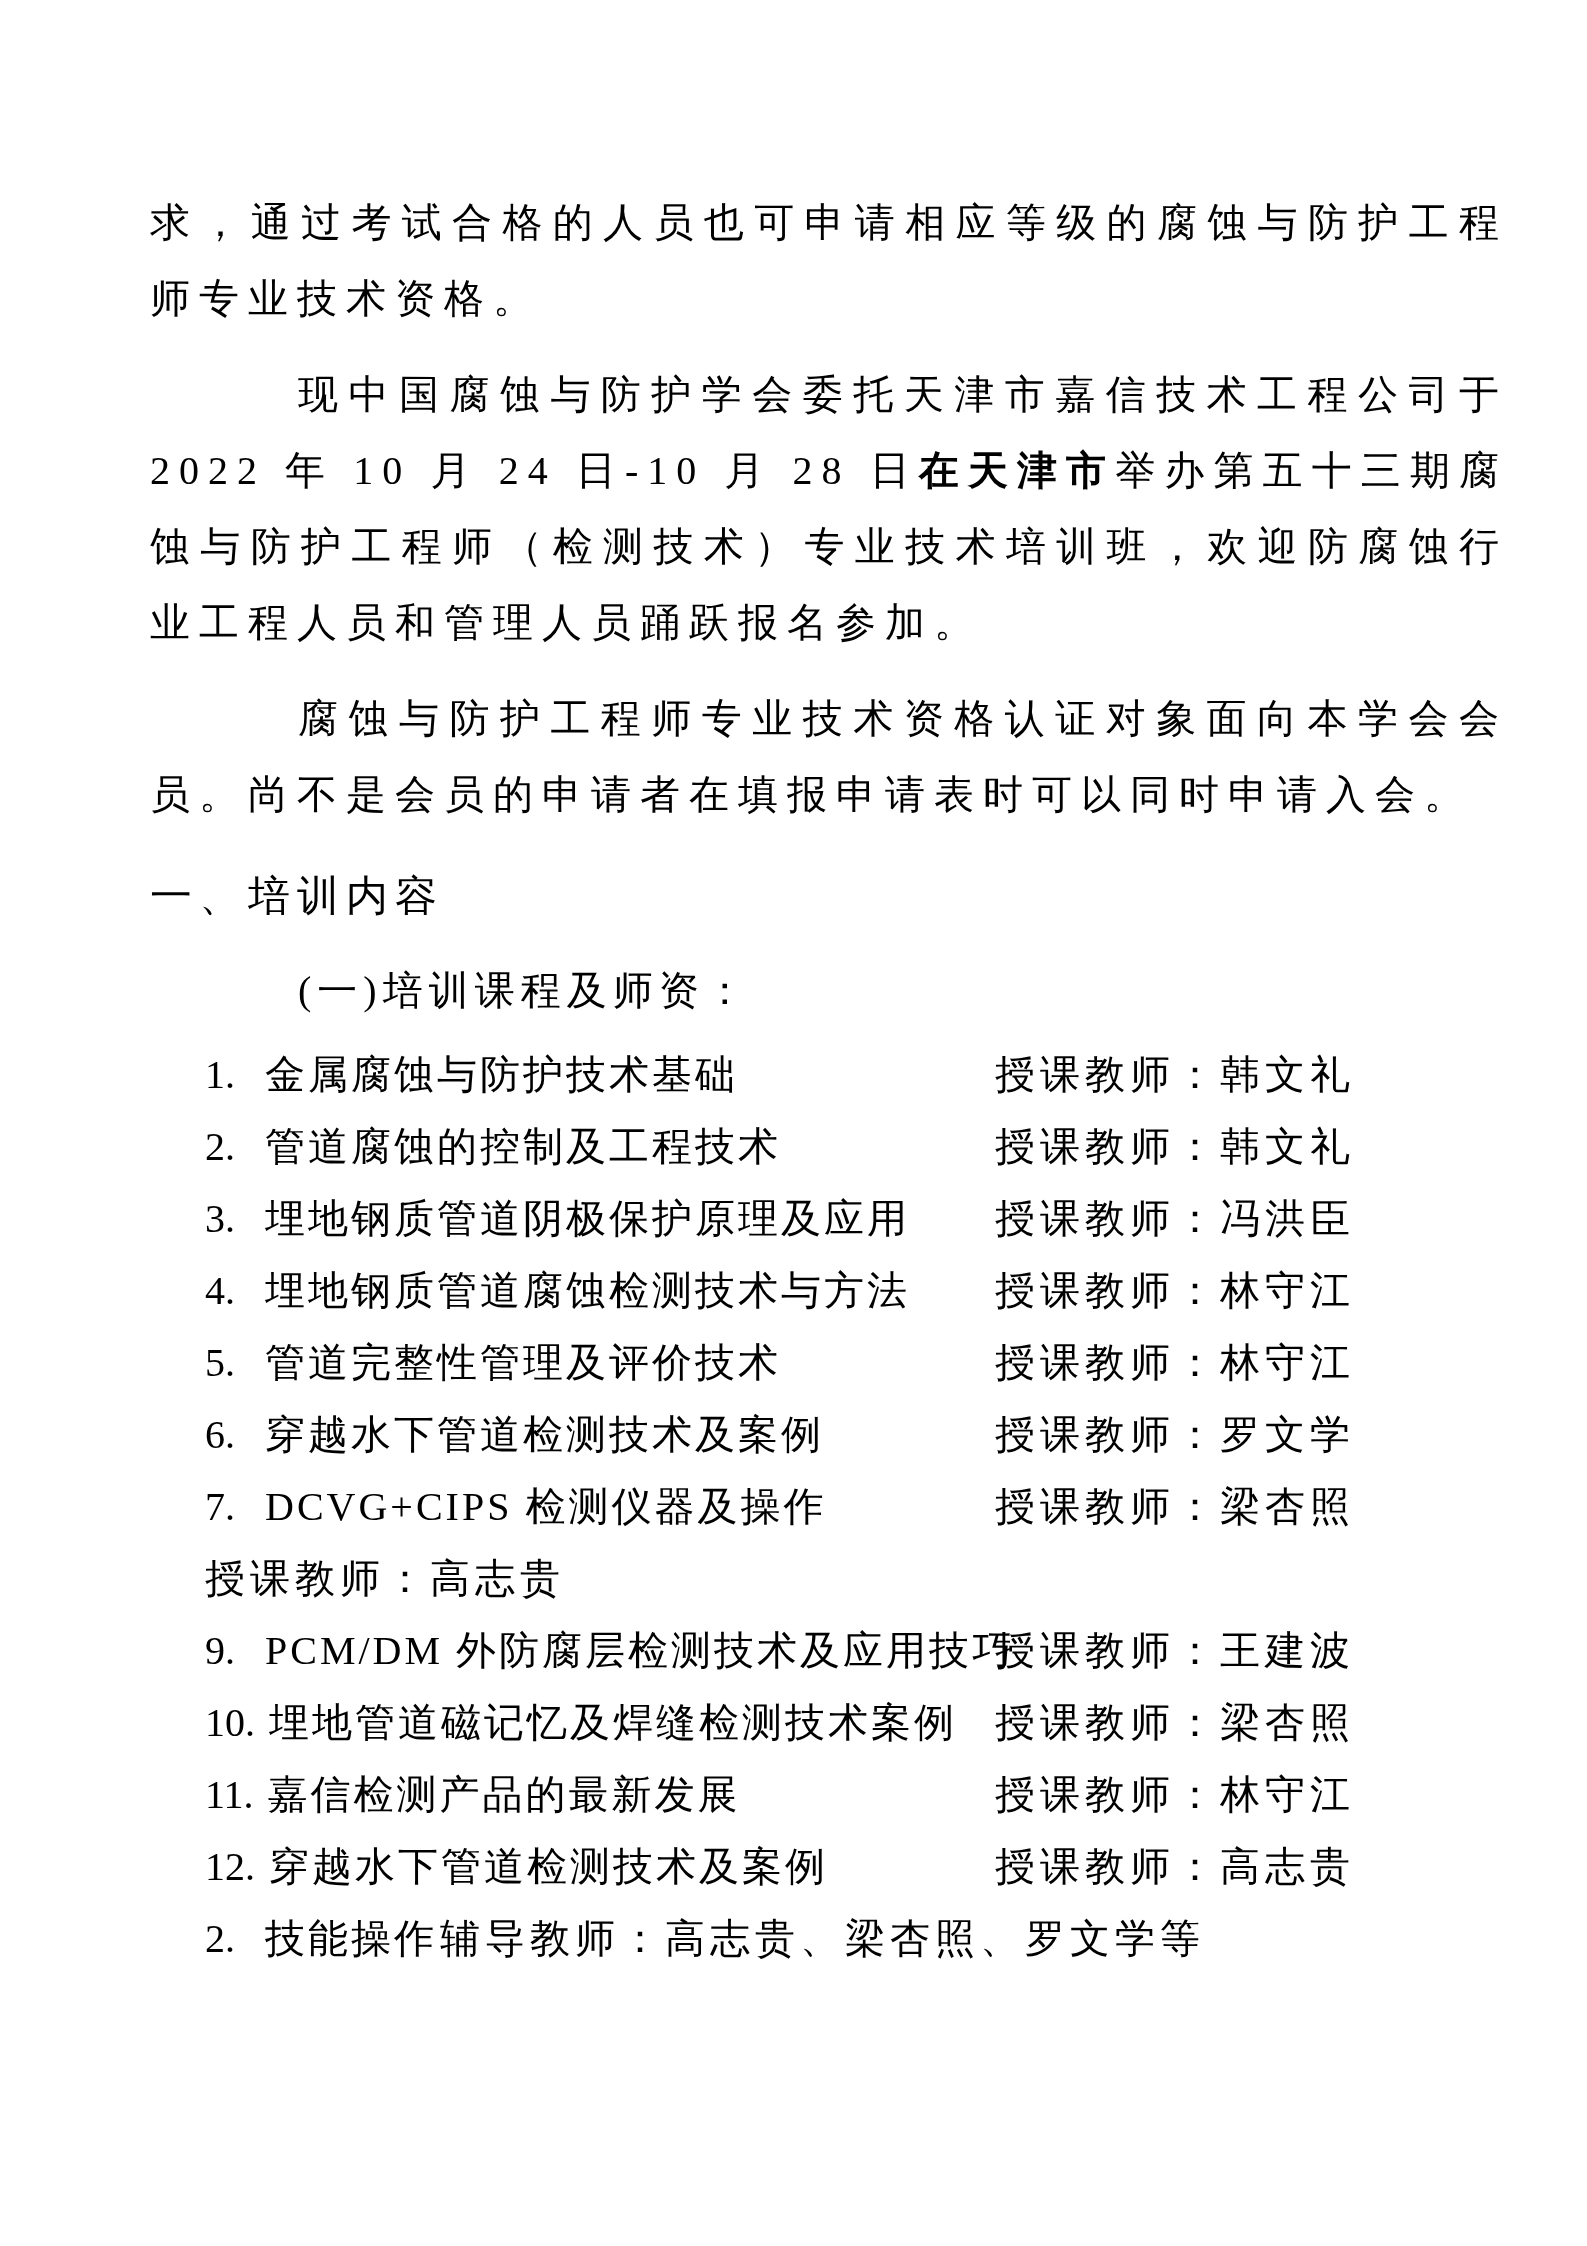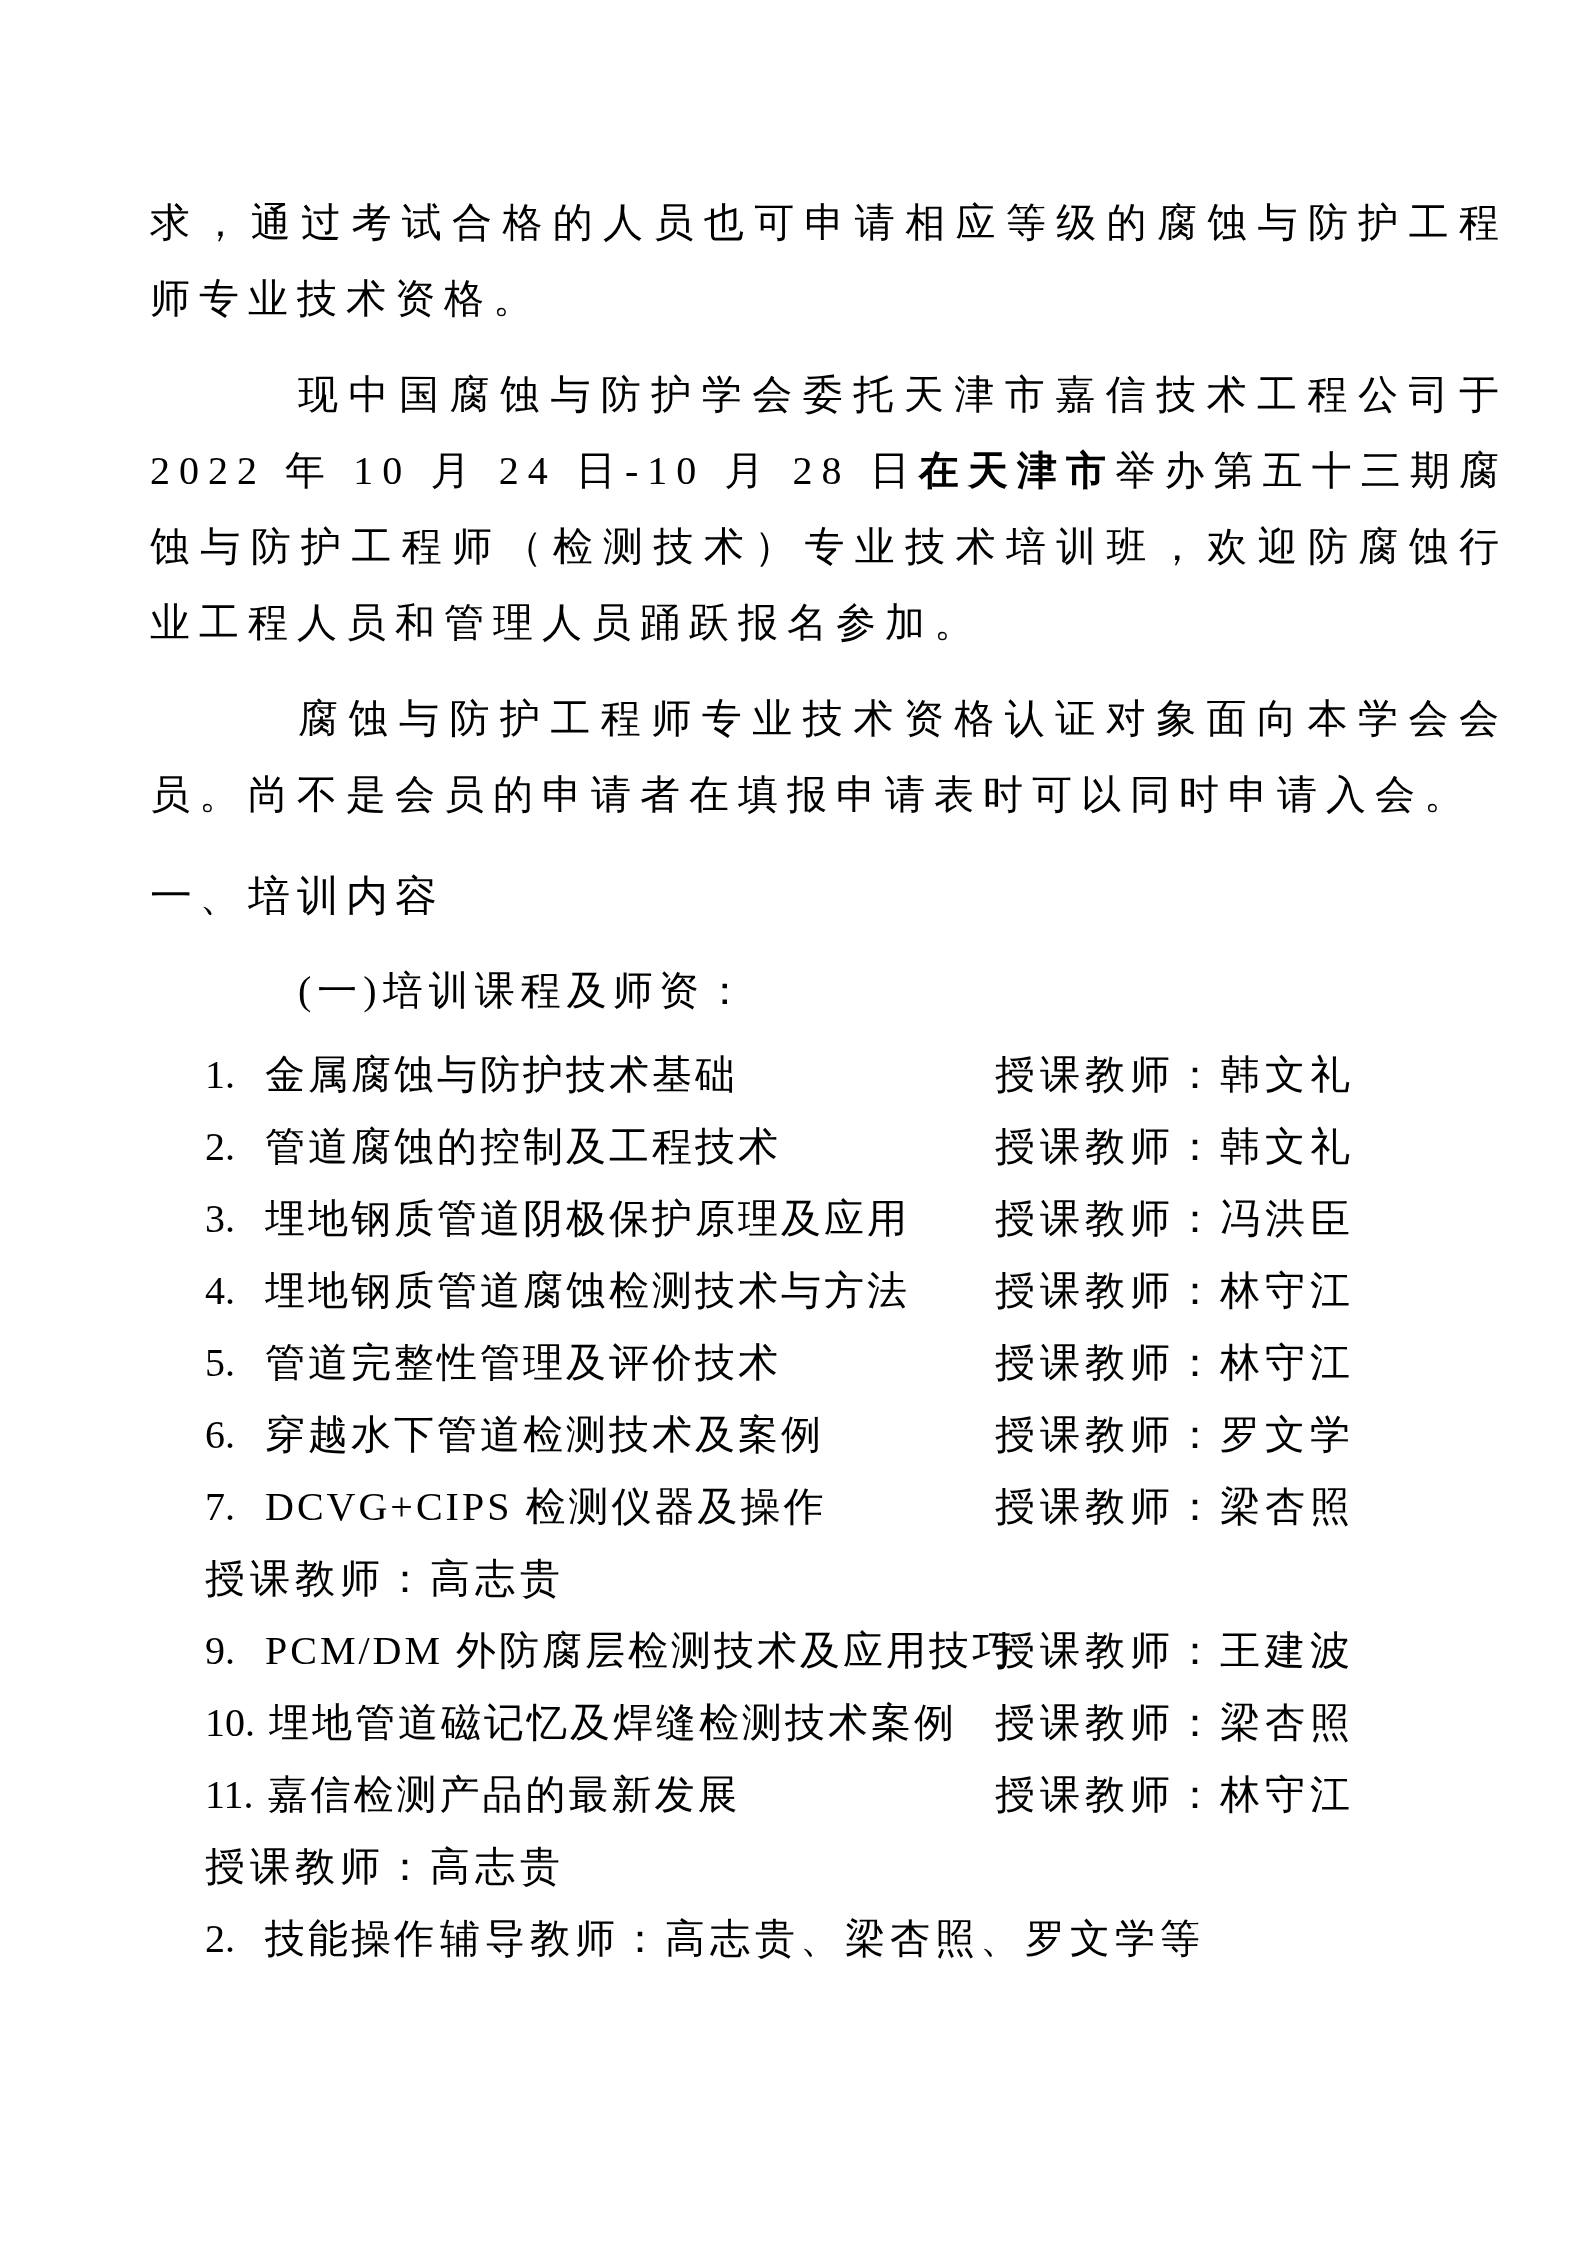--- a/index.html
+++ b/index.html
@@ -144,20 +144,23 @@
   </div>
 
   <div class="course-row">
     <span class="course-left">
       <span class="course-no">11.</span><span class="course-title">嘉信检测产品的最新发展</span>
     </span>
     <span class="course-teacher">授课教师：林守江</span>
   </div>
 
   <div class="course-row">
+    <span class="course-left">
+      <span class="course-no">12.</span><span class="course-title">穿越水下管道检测技术及案例</span>
+    </span>
     <span class="course-teacher">授课教师：高志贵</span>
   </div>
 
   <div class="course-row special">
     <span class="course-left">
       <span class="course-no">2.</span><span class="course-title">技能操作</span>
     </span>
     <span class="course-teacher">辅导教师：高志贵、梁杏照、罗文学等</span>
   </div>
 </div>

